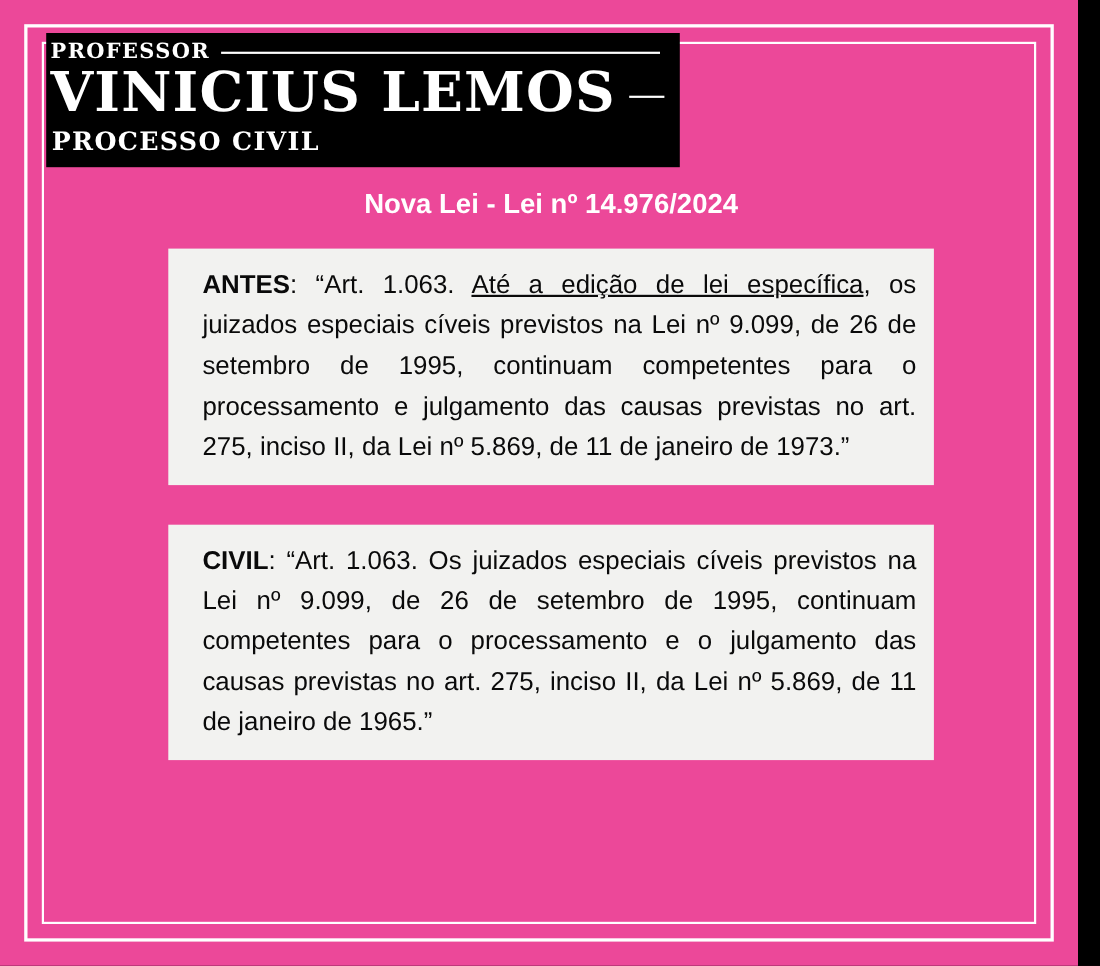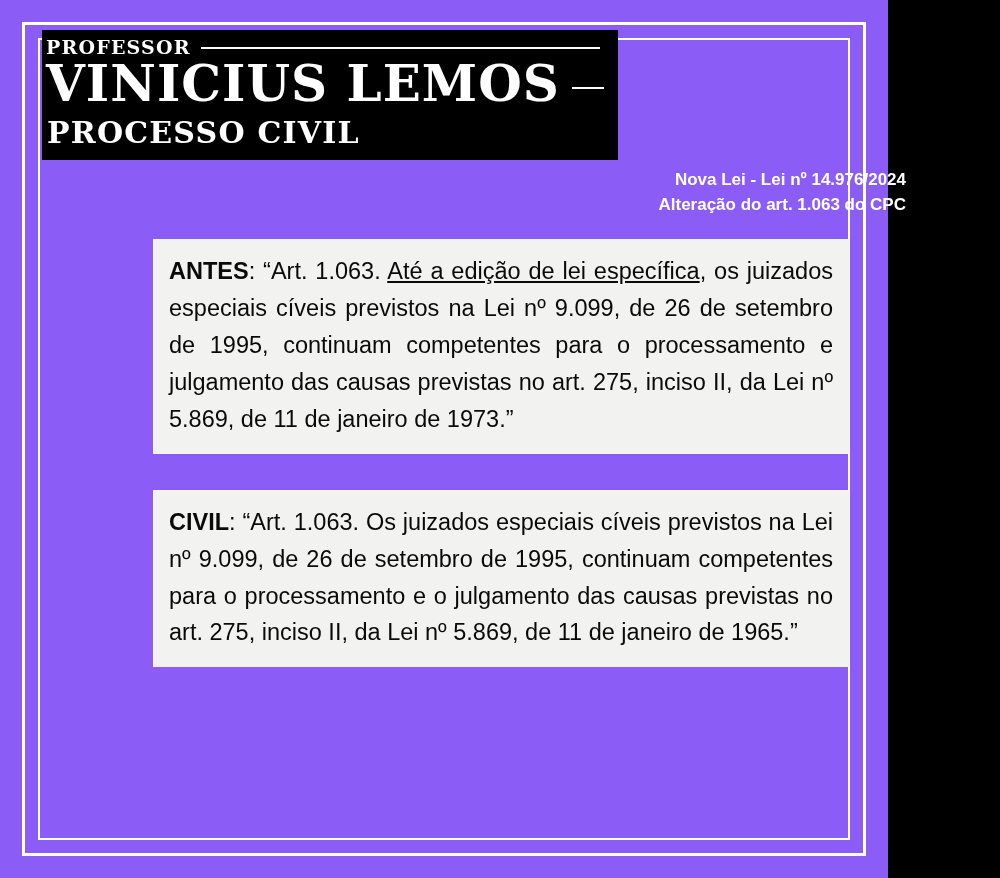--- a/index.html
+++ b/index.html
@@ -9,23 +9,23 @@
   }
   body {
     width: 1000px;
     height: 878px;
     font-family: "Liberation Sans", sans-serif;
     overflow: hidden;
   }
 
   .slide {
     position: relative;
-    width: 888px;
+    width: 980px;
     height: 878px;
-    background: #8b5cf6;
+    background: #ec4899;
     box-sizing: border-box;
   }
 
   
   .frame-outer {
     position: absolute;
     left: 22px;
     top: 22px;
     right: 22px;
     bottom: 22px;
@@ -93,52 +93,52 @@
     flex: 1 1 auto;
     height: 2px;
     background: #ffffff;
     position: relative;
     top: 4px;
   }
   .subject {
     font-family: "DejaVu Serif", serif;
     font-weight: 700;
     color: #ffffff;
-    font-size: 30px;
+    font-size: 23px;
     letter-spacing: 1.2px;
     padding-left: 3px;
     margin-top: 4px;
     white-space: nowrap;
   }
 
   
   .content {
     position: absolute;
     left: 96px;
     top: 168px;
     width: 810px;
     z-index: 4;
   }
 
   .title-block {
-    text-align: right;
+    text-align: center;
     color: #ffffff;
     font-weight: 700;
-    font-size: 17px;
+    font-size: 25px;
     line-height: 1.45;
     margin-bottom: 22px;
   }
   .title-line {
     display: block;
   }
 
   .card {
     background: #f2f2f0;
     color: #000000;
-    padding: 14px 16px 16px 16px;
+    padding: 14px 16px 16px 31px;
     box-sizing: border-box;
     margin: 0 auto 36px auto;
     width: 696px;
   }
   .card p {
     margin: 0;
     font-size: 23.5px;
     line-height: 1.57;
     text-align: justify;
     text-justify: inter-word;
@@ -168,21 +168,20 @@
       <span class="name">VINICIUS LEMOS</span>
       <span class="name-rule"></span>
     </div>
     <div class="subject">PROCESSO CIVIL</div>
   </div>
 
   <div class="content">
 
     <div class="title-block">
       <span class="title-line">Nova Lei - Lei nº 14.976/2024</span>
-      <span class="title-line">Alteração do art. 1.063 do CPC</span>
     </div>
 
     <div class="card">
       <p><span class="lbl">ANTES</span><span>: “Art. 1.063. </span><span class="underlined">Até a edição de lei específica</span><span>, os juizados especiais cíveis previstos na Lei nº 9.099, de 26 de setembro de 1995, continuam competentes para o processamento e julgamento das causas previstas no art. 275, inciso II, da Lei nº 5.869, de 11 de janeiro de 1973.”</span></p>
     </div>
 
     <div class="card">
       <p><span class="lbl">CIVIL</span><span>: </span><span class="underlined"></span><span>“Art. 1.063. Os juizados especiais cíveis previstos na Lei nº 9.099, de 26 de setembro de 1995, continuam competentes para o processamento e o julgamento das causas previstas no art. 275, inciso II, da Lei nº 5.869, de 11 de janeiro de 1965.”</span></p>
     </div>
 

